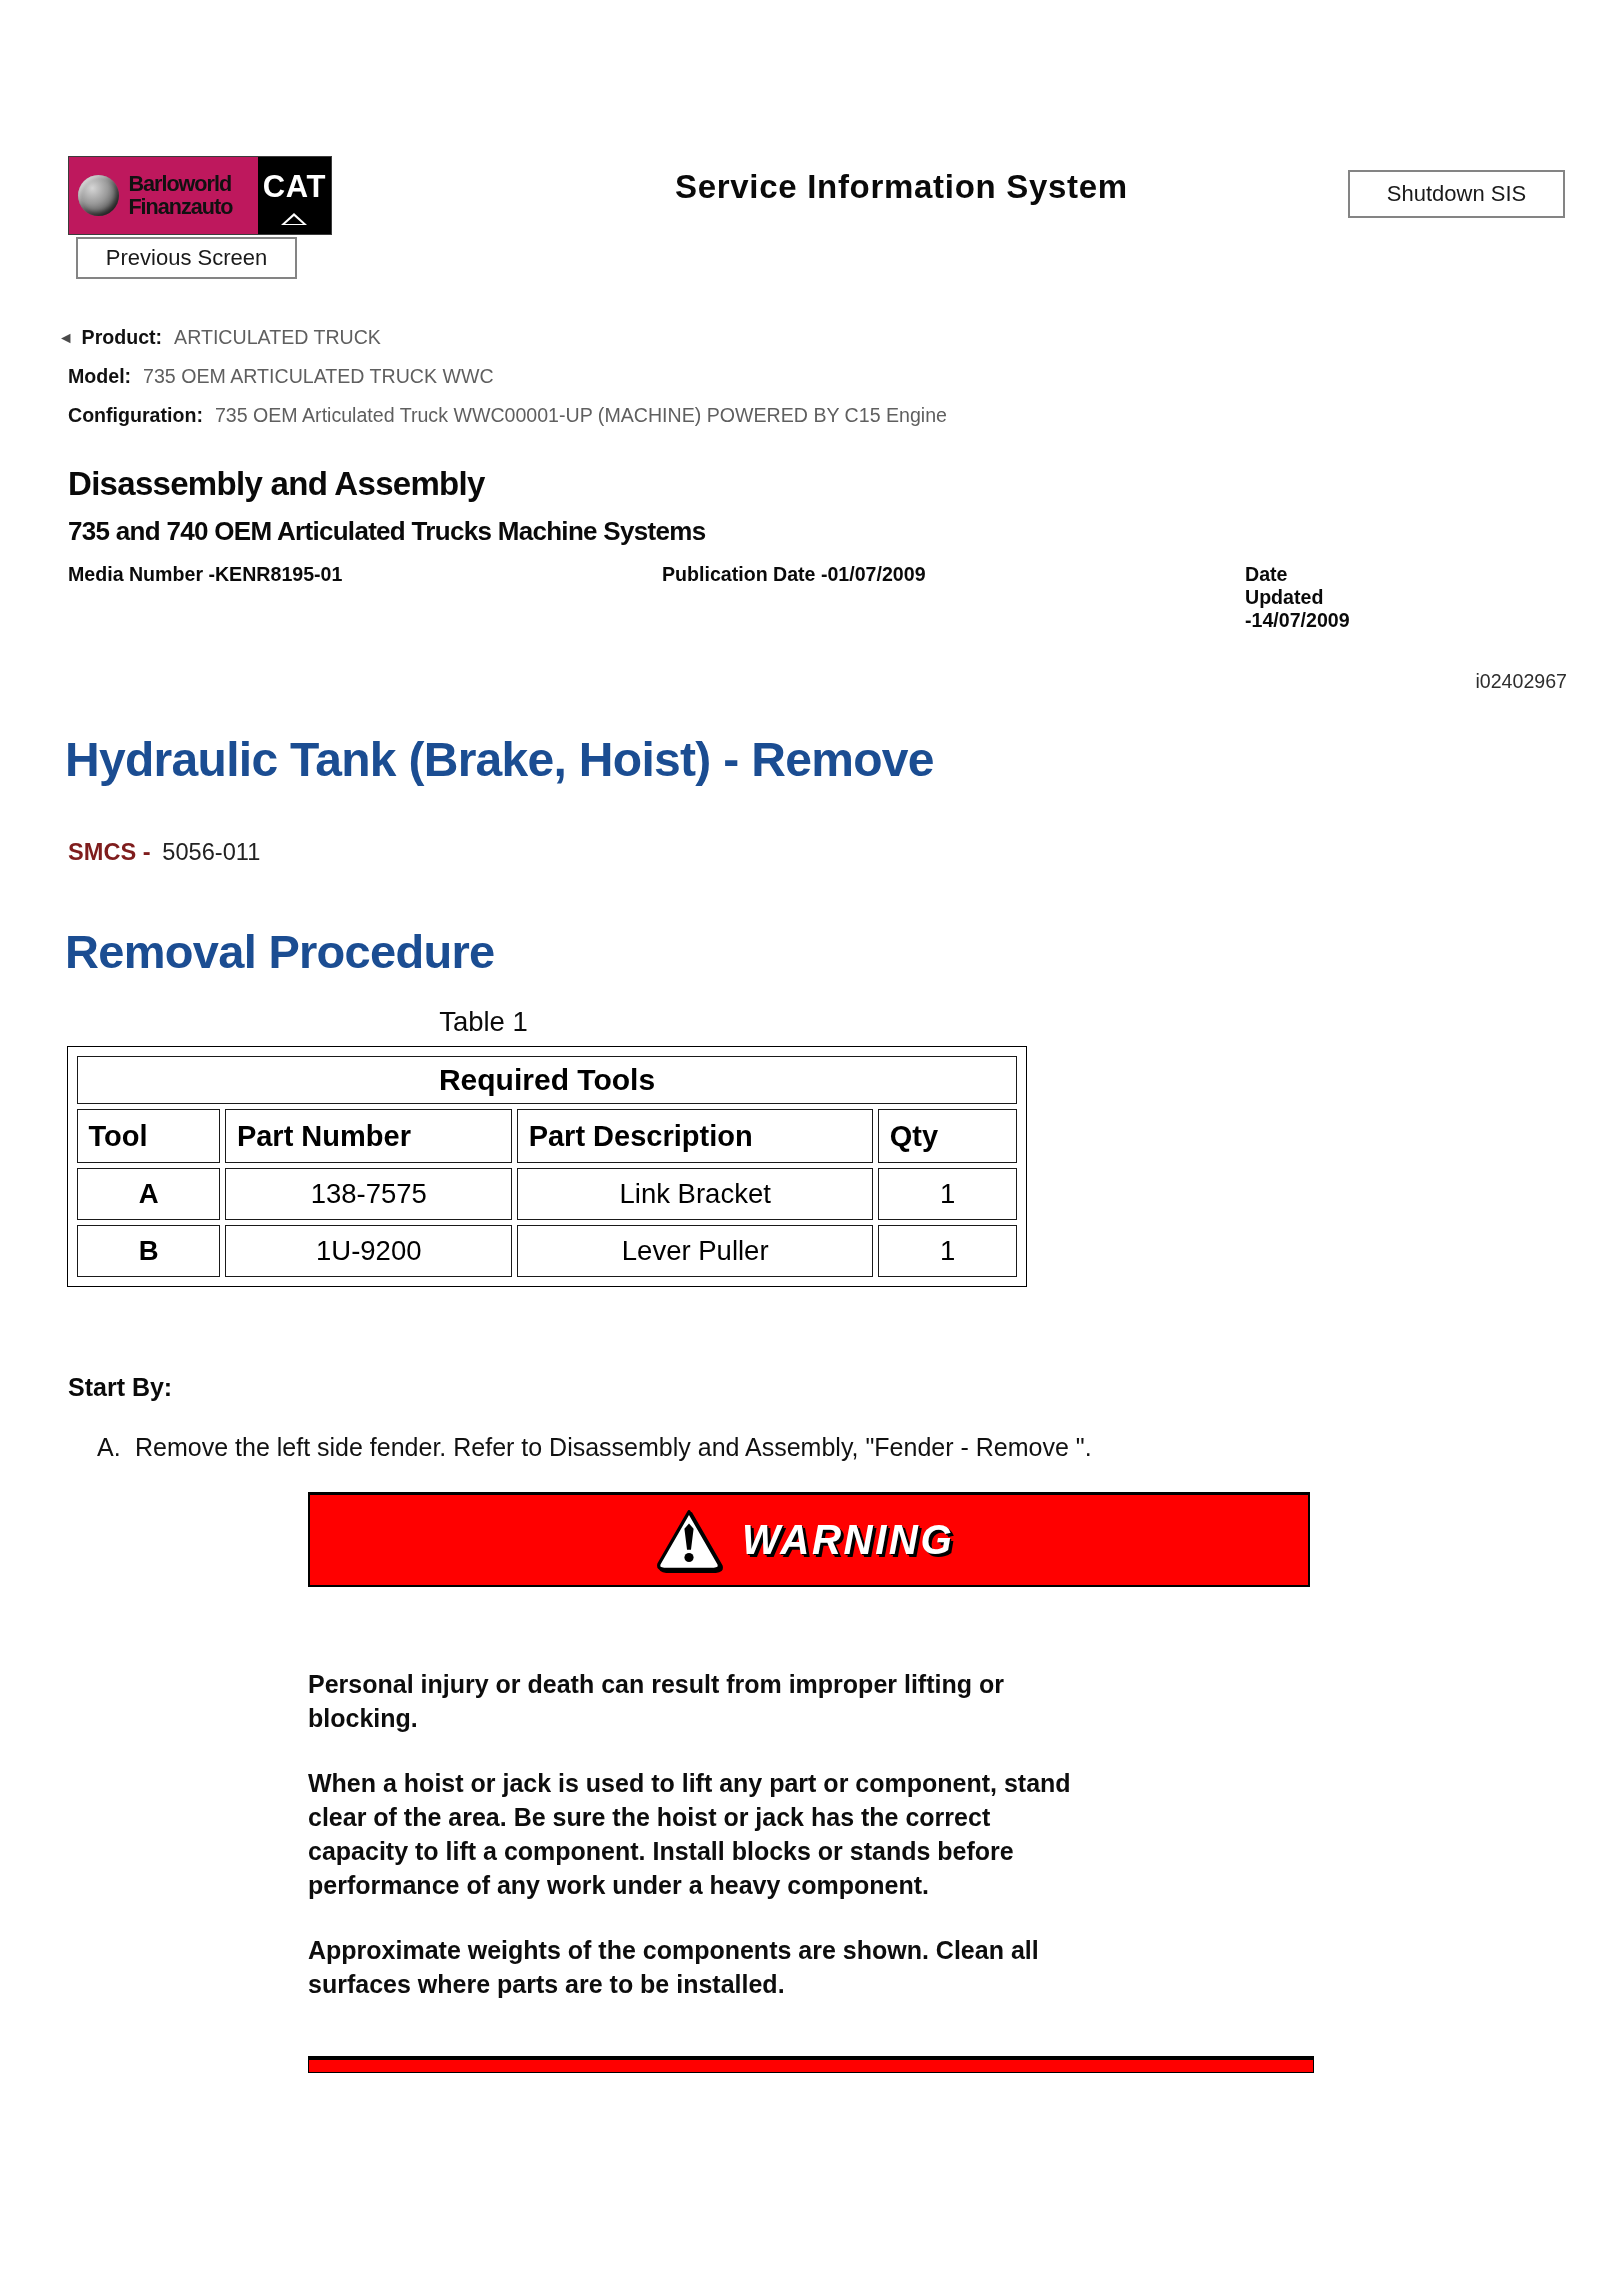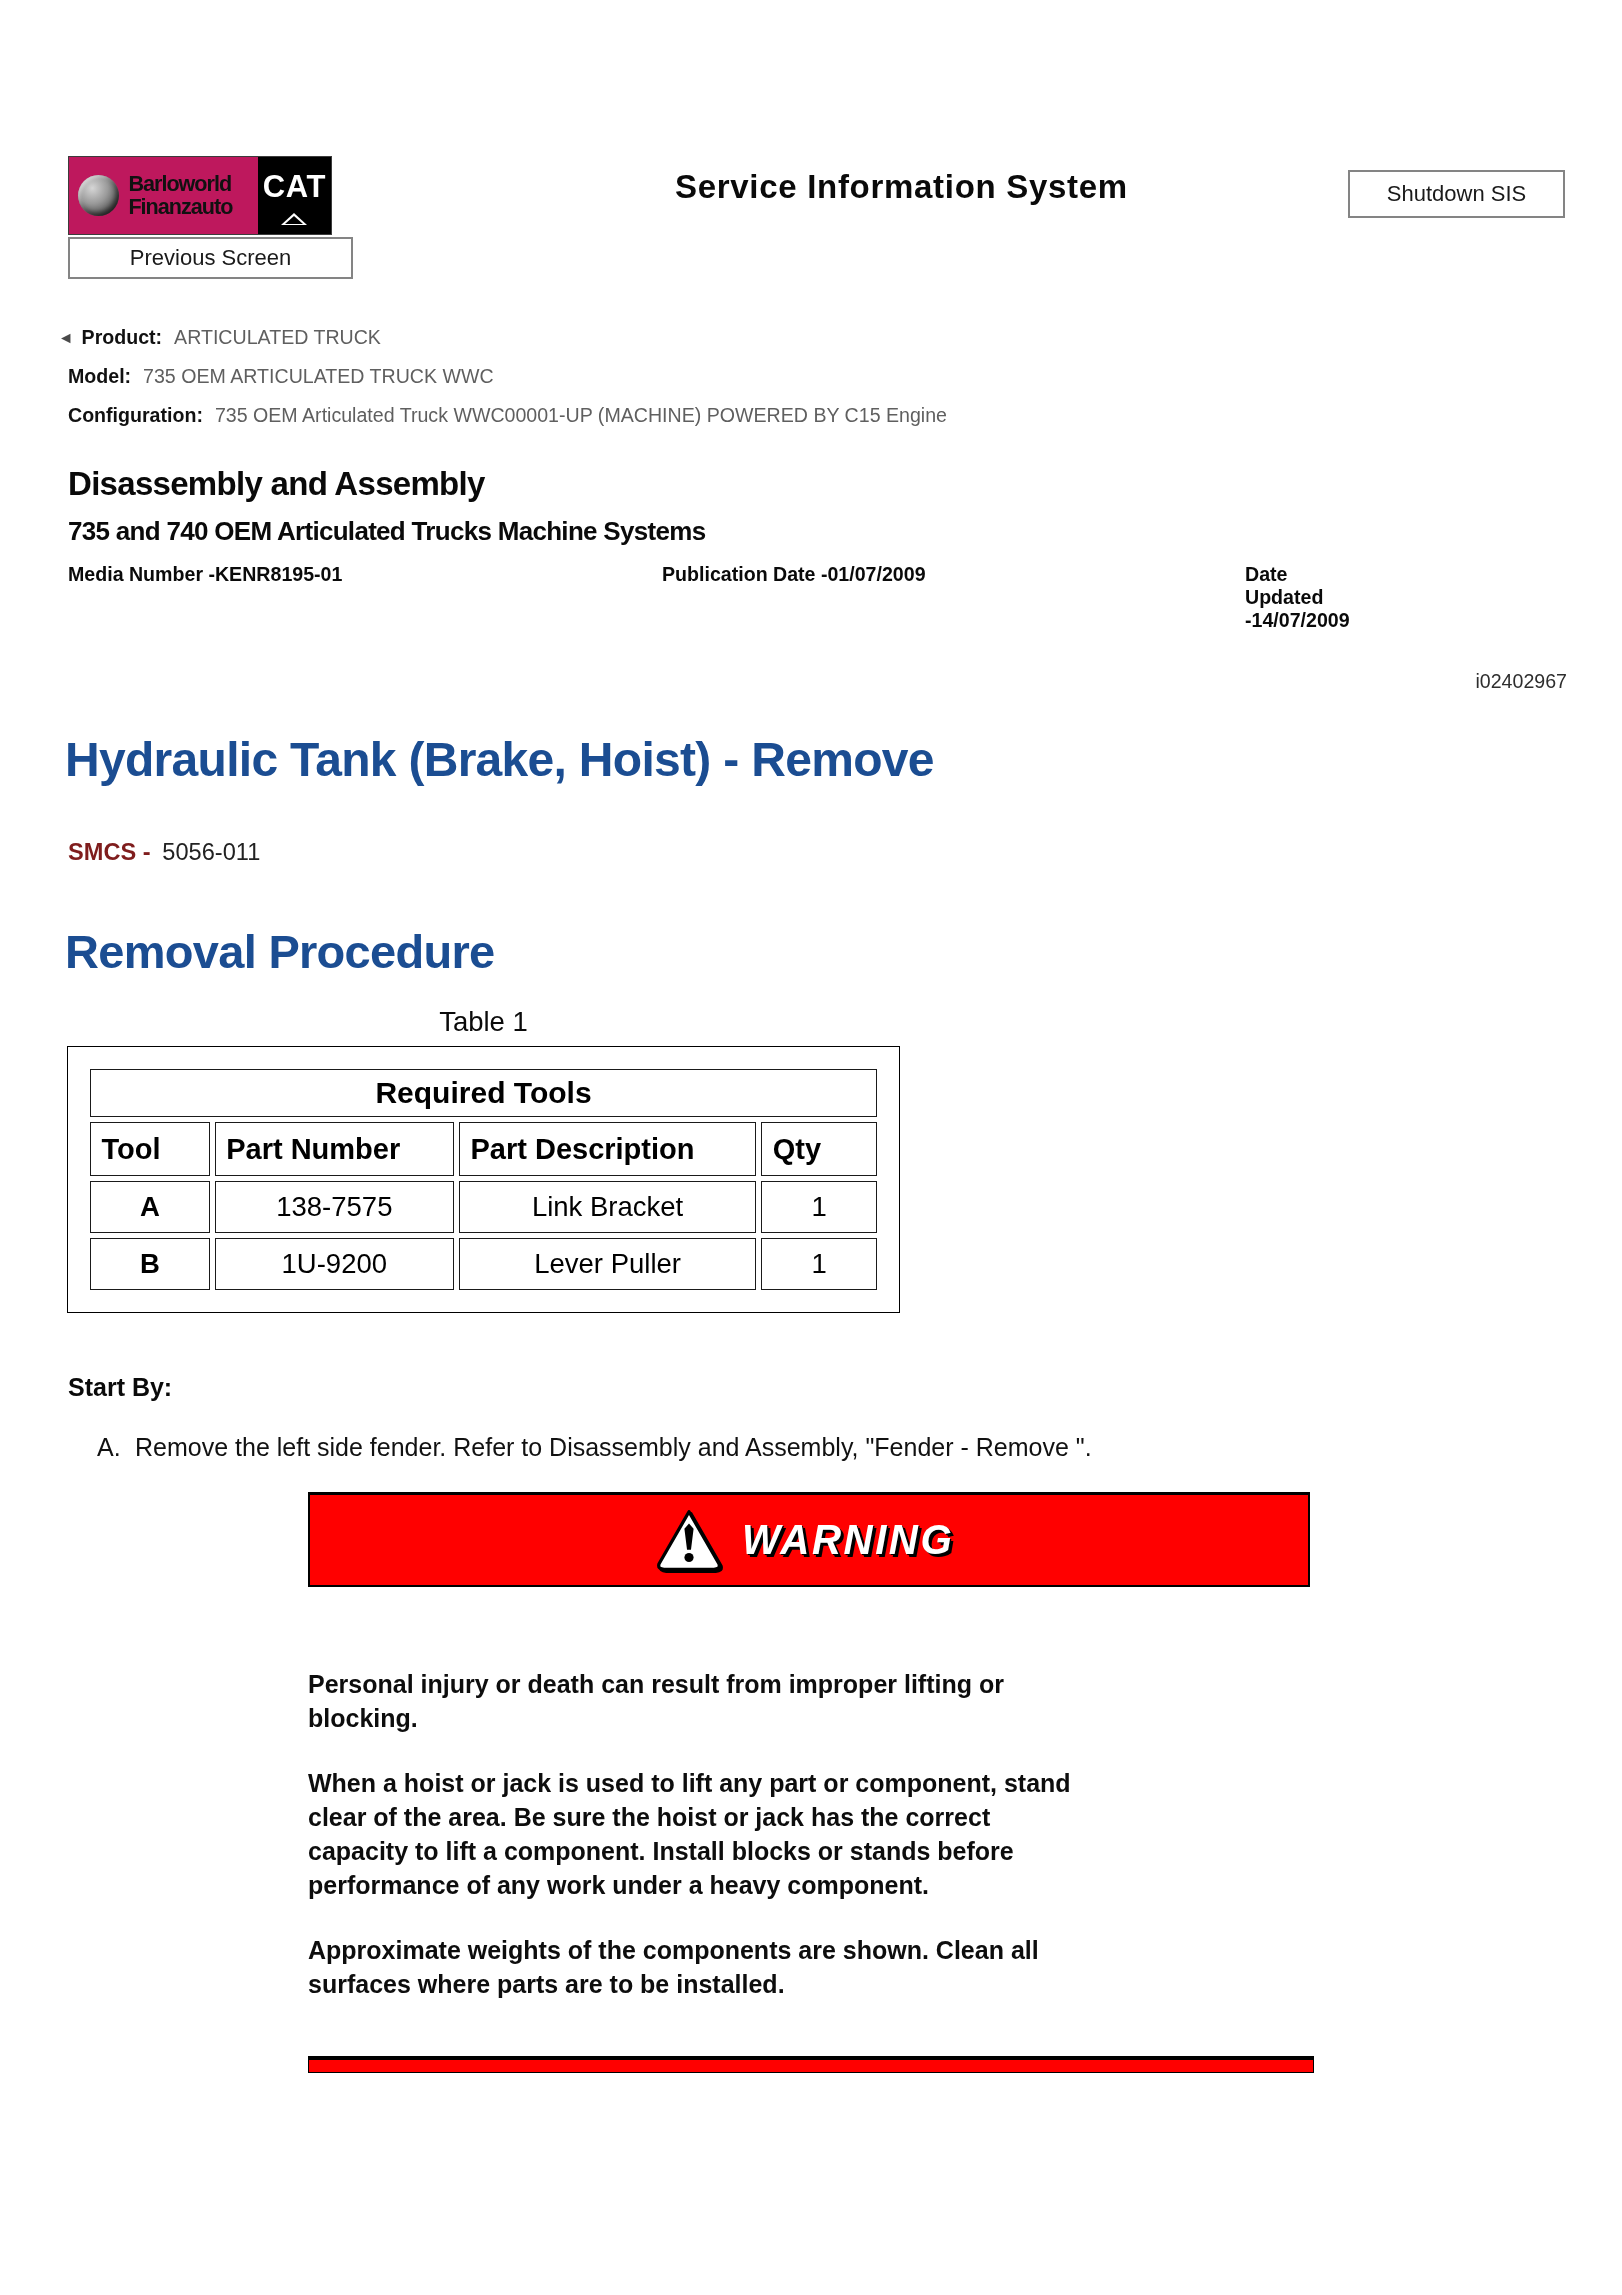--- a/index.html
+++ b/index.html
@@ -46,21 +46,21 @@
     position:absolute; left:675px; top:168px;
     font-family:Liberation Sans, sans-serif; font-weight:bold;
     font-size:33px; letter-spacing:0.7px; color:#0a0a0a;
   }
   .btn {
     position:absolute; border:2px solid #848484; background:#fff;
     display:flex; align-items:center; justify-content:center;
     font-size:22px; color:#1a1a1a; cursor:pointer;
   }
   .btn-shutdown { left:1348px; top:170px; width:217px; height:48px; }
-  .btn-prev     { left:68px;  top:237px; width:285px; height:42px; }
+  .btn-prev     { left:76px;  top:237px; width:221px; height:42px; }
 
   
   .prod-row { position:absolute; left:68px; font-size:19.6px; white-space:nowrap; }
   .prod-row .arrow { color:#4a4a4a; font-size:15.7px; margin-right:2.6px; vertical-align:1.3px; }
   .prod-label { font-weight:bold; color:#111; }
   .prod-value { color:#5f5f5f; margin-left:6.5px; }
   .row-product { top:326px; left:58px; }
   .row-model { top:365px; }
   .row-config { top:404px; }
 
@@ -75,22 +75,22 @@
 
   .h1-title  { position:absolute; left:65px; top:732px; font-size:48px; font-weight:bold; letter-spacing:-0.7px; color:#1B4D92; }
   .smcs-line { position:absolute; left:68px; top:839px; font-size:23.6px; }
   .smcs-label{ font-weight:bold; color:#7f1d1d; }
   .smcs-value{ color:#222; margin-left:5.2px; }
   .h2-title  { position:absolute; left:65px; top:924px; font-size:47px; font-weight:bold; letter-spacing:-0.7px; color:#1B4D92; }
 
   
   .tbl-caption { position:absolute; left:67px; top:1006px; width:833px; text-align:center; font-size:27.5px; color:#0a0a0a; }
   .tbl-wrap {
-    position:absolute; left:67px; top:1046px; width:833px;
-    border:1.3px solid #000; padding:17px; background:#fff;
+    position:absolute; left:67px; top:1046px; width:960px;
+    border:1.3px solid #000; padding:4px; background:#fff;
   }
   table.req { width:100%; border-collapse:separate; border-spacing:5.2px; }
   table.req td { border:1.3px solid #1a1a1a; vertical-align:middle; background:#fff; }
   .td-rt   { text-align:center; font-weight:bold; font-size:30px; height:48px; }
   .td-head { text-align:left; font-weight:bold; font-size:29px; height:54px; padding-left:10.5px; }
   .td-tool { text-align:center; font-weight:bold; font-size:27.5px; height:52px; }
   .td-data { text-align:center; font-size:27.5px; height:52px; }
 
   
   .start-by { position:absolute; left:68px; top:1373px; font-size:25px; font-weight:bold; color:#0a0a0a; }

